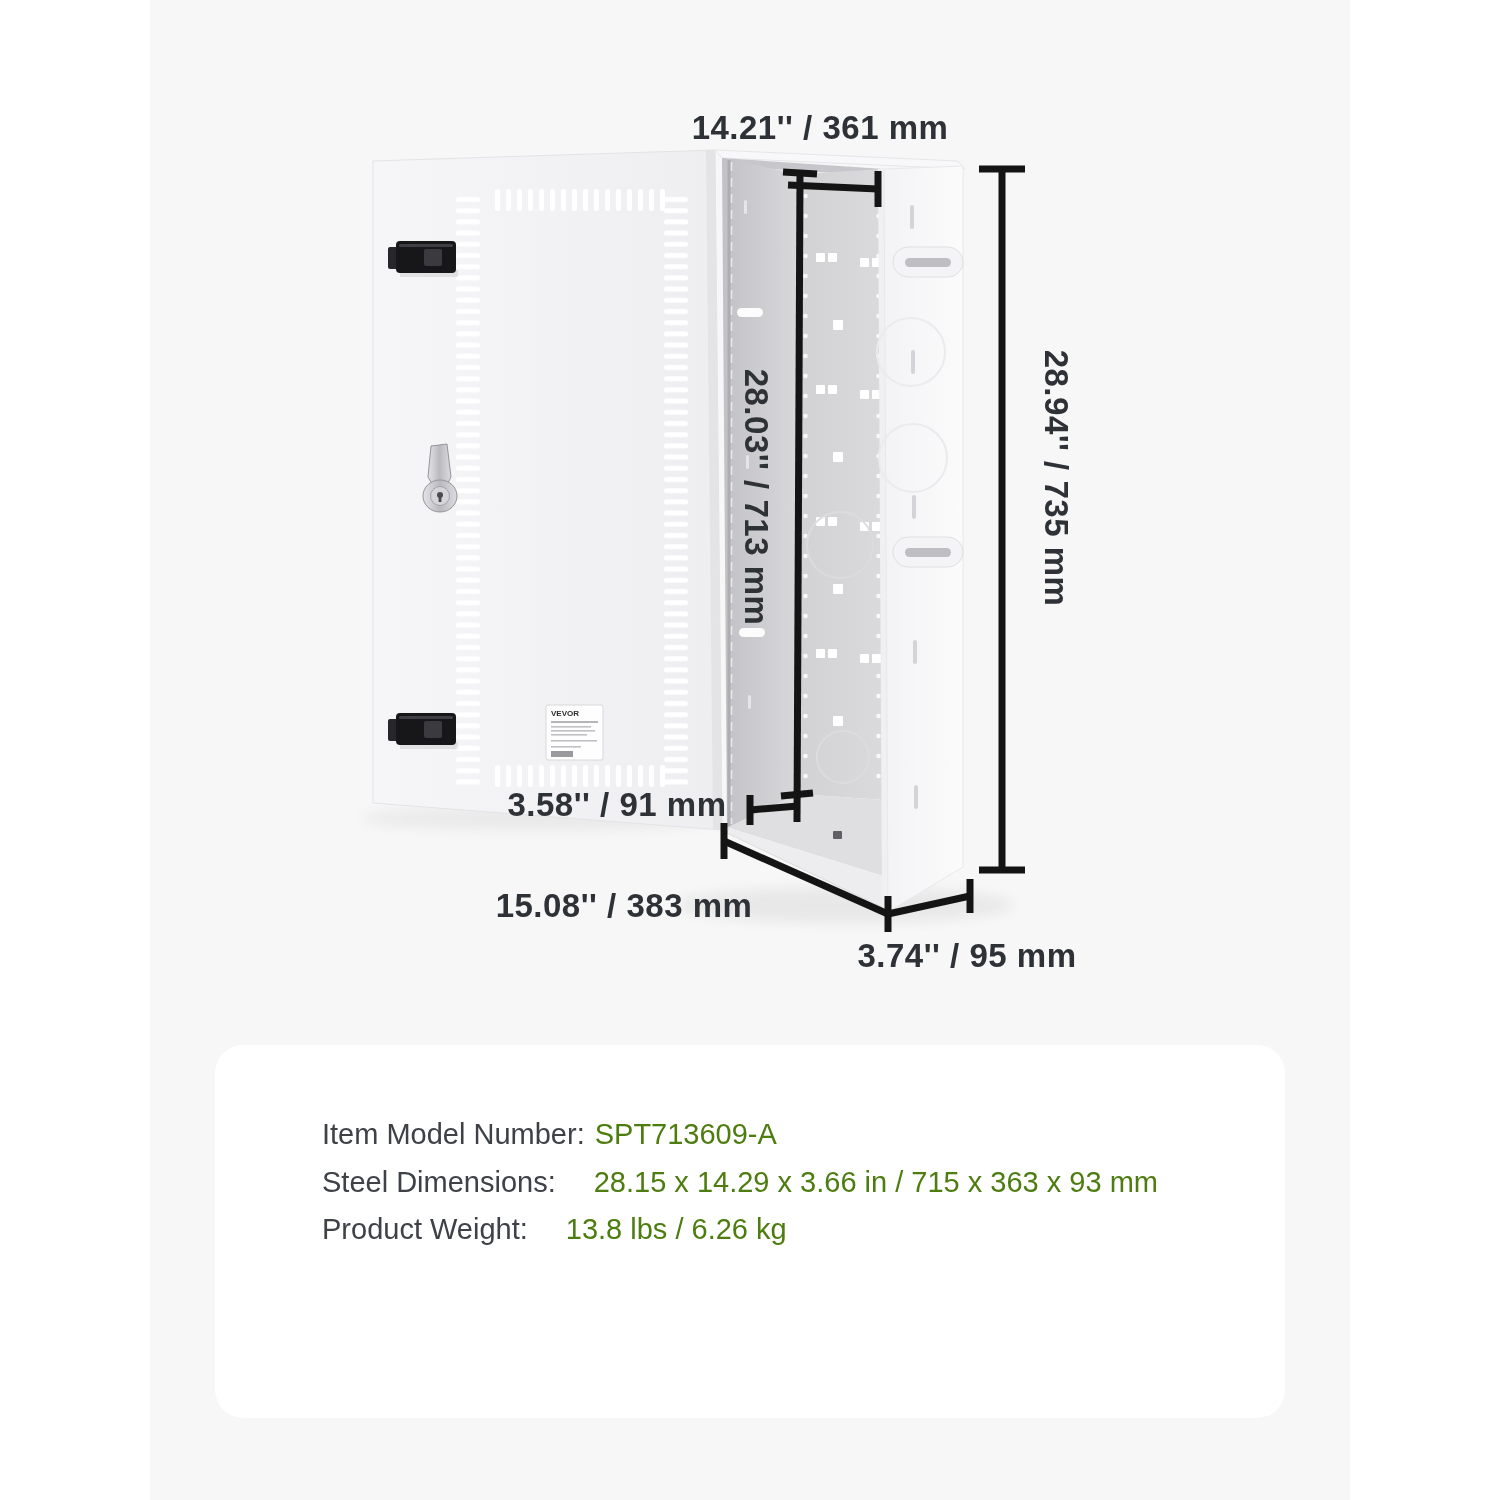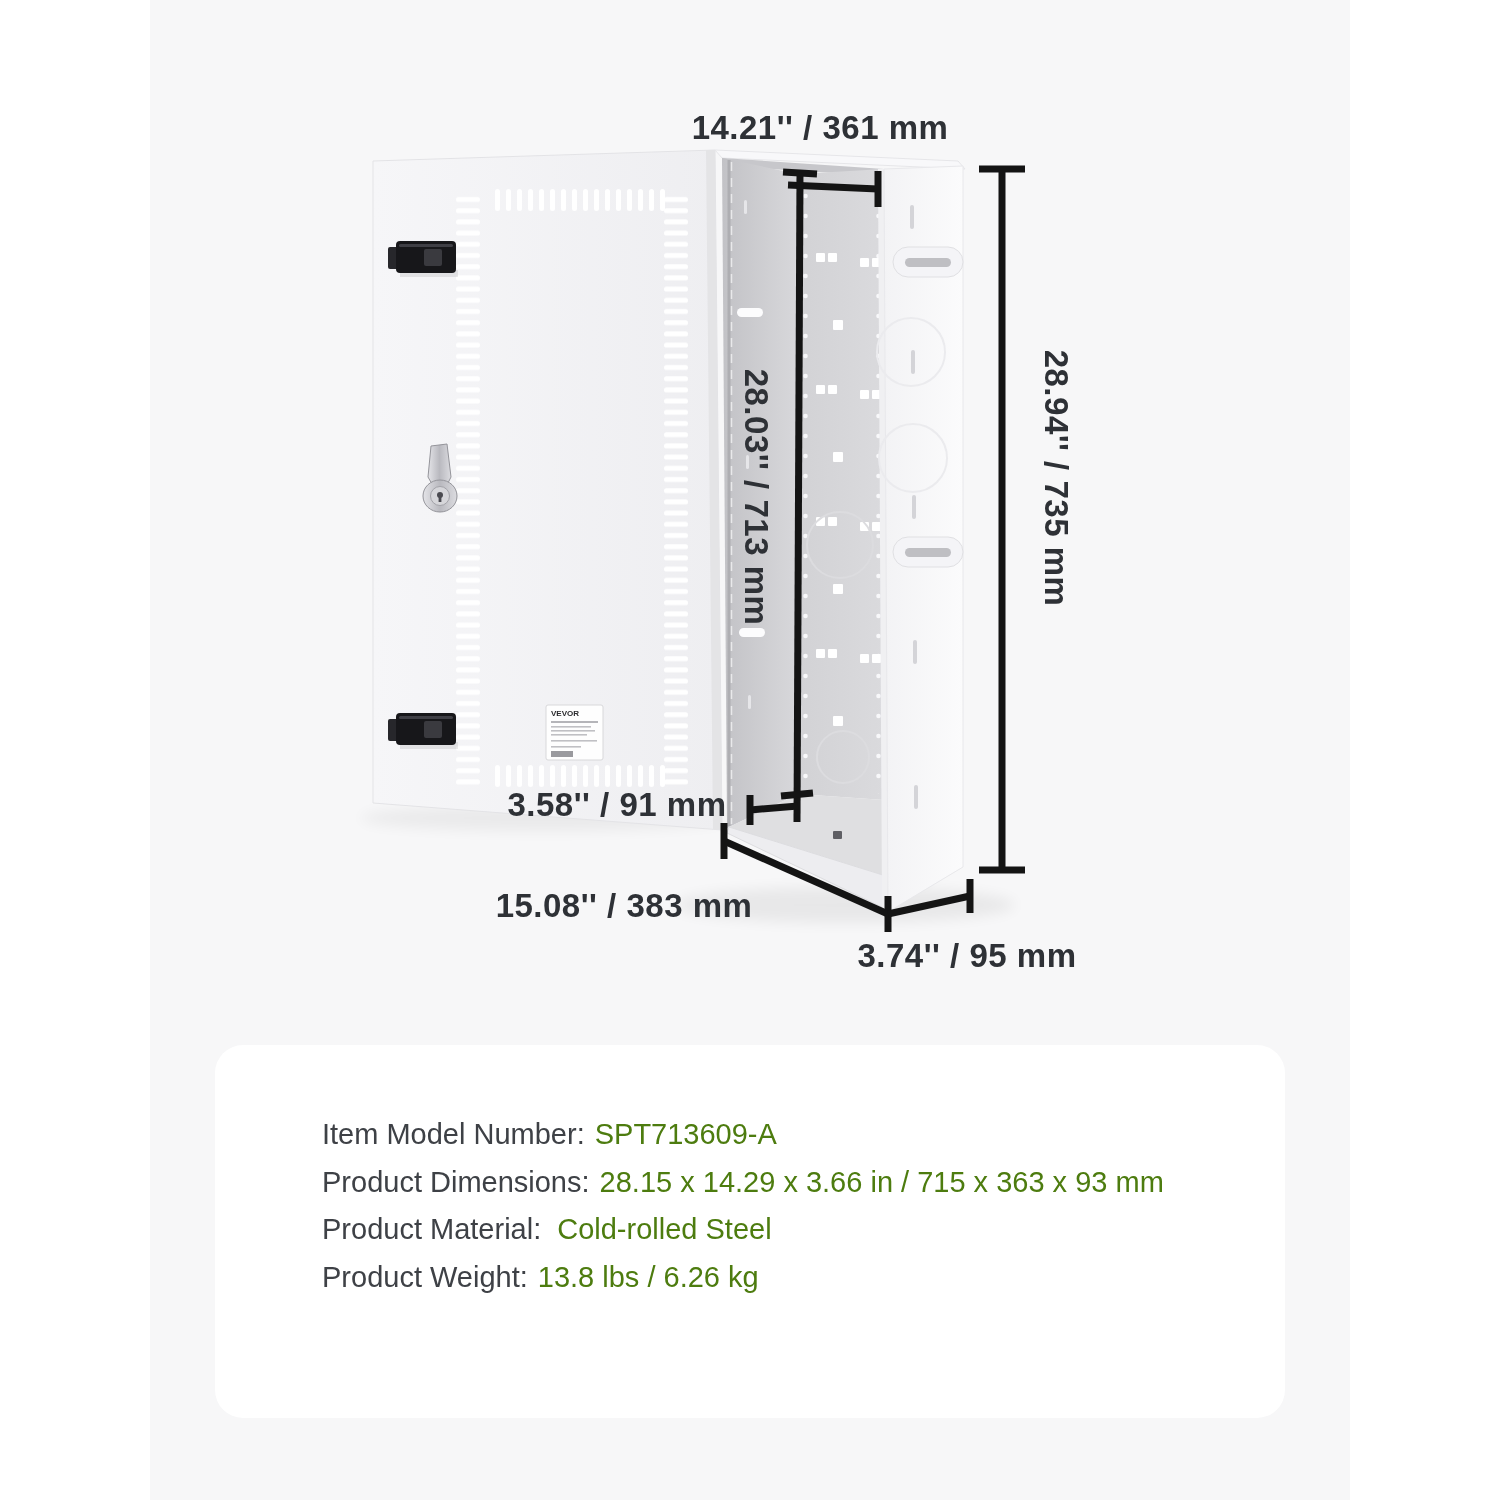--- a/index.html
+++ b/index.html
@@ -6,21 +6,21 @@
   body{width:1500px;height:1500px;position:relative;overflow:hidden;
        font-family:"Liberation Sans",sans-serif;}
   .canvas{position:absolute;left:150px;top:0;width:1200px;height:1500px;background:#f7f7f8;}
   .diagram-svg{position:absolute;left:150px;top:80px;width:1200px;height:980px;}
   svg text.dim{font-family:"Liberation Sans",sans-serif;font-size:33px;font-weight:600;
        fill:#2e3136;letter-spacing:.5px;}
   svg text.tiny{font-family:"Liberation Sans",sans-serif;font-weight:bold;fill:#2b2b2e;}
   .info-panel{position:absolute;left:215px;top:1045px;width:1070px;height:373px;
        background:#ffffff;border-radius:28px;}
   .specs{position:absolute;left:107px;top:66px;font-size:29px;font-weight:500;color:#3e4146;}
-  .spec-row{height:47.6px;display:flex;align-items:center;white-space:nowrap;}
+  .spec-row{height:47.6px;display:flex;align-items:center;white-space:nowrap;gap:28px;}
   .pair{display:inline-flex;}
   .pair.first{width:561px;}
   .spec-label{color:#3e4146;}
   .spec-value{color:#4d7c0f;margin-left:10px;}
 </style>
 </head>
 <body>
 
 <div class="canvas"></div>
 
@@ -213,25 +213,21 @@
 
 <div class="info-panel">
   <div class="specs">
     <div class="spec-row">
       <span class="pair first">
         <span class="spec-label">Item Model Number:</span>
         <span class="spec-value">SPT713609-A</span>
       </span>
     </div>
     <div class="spec-row">
-      <span class="spec-label">Product Dimensions:</span>
+      <span class="spec-label">Steel Dimensions:</span>
       <span class="spec-value">28.15 x 14.29 x 3.66 in / 715 x 363 x 93 mm</span>
-    </div>
-    <div class="spec-row">
-      <span class="spec-label">Product Material:</span>
-      <span class="spec-value" style="margin-left:16px">Cold-rolled Steel</span>
     </div>
     <div class="spec-row">
       <span class="spec-label">Product Weight:</span>
       <span class="spec-value">13.8 lbs / 6.26 kg</span>
     </div>
   </div>
 </div>
 
 </body></html>

